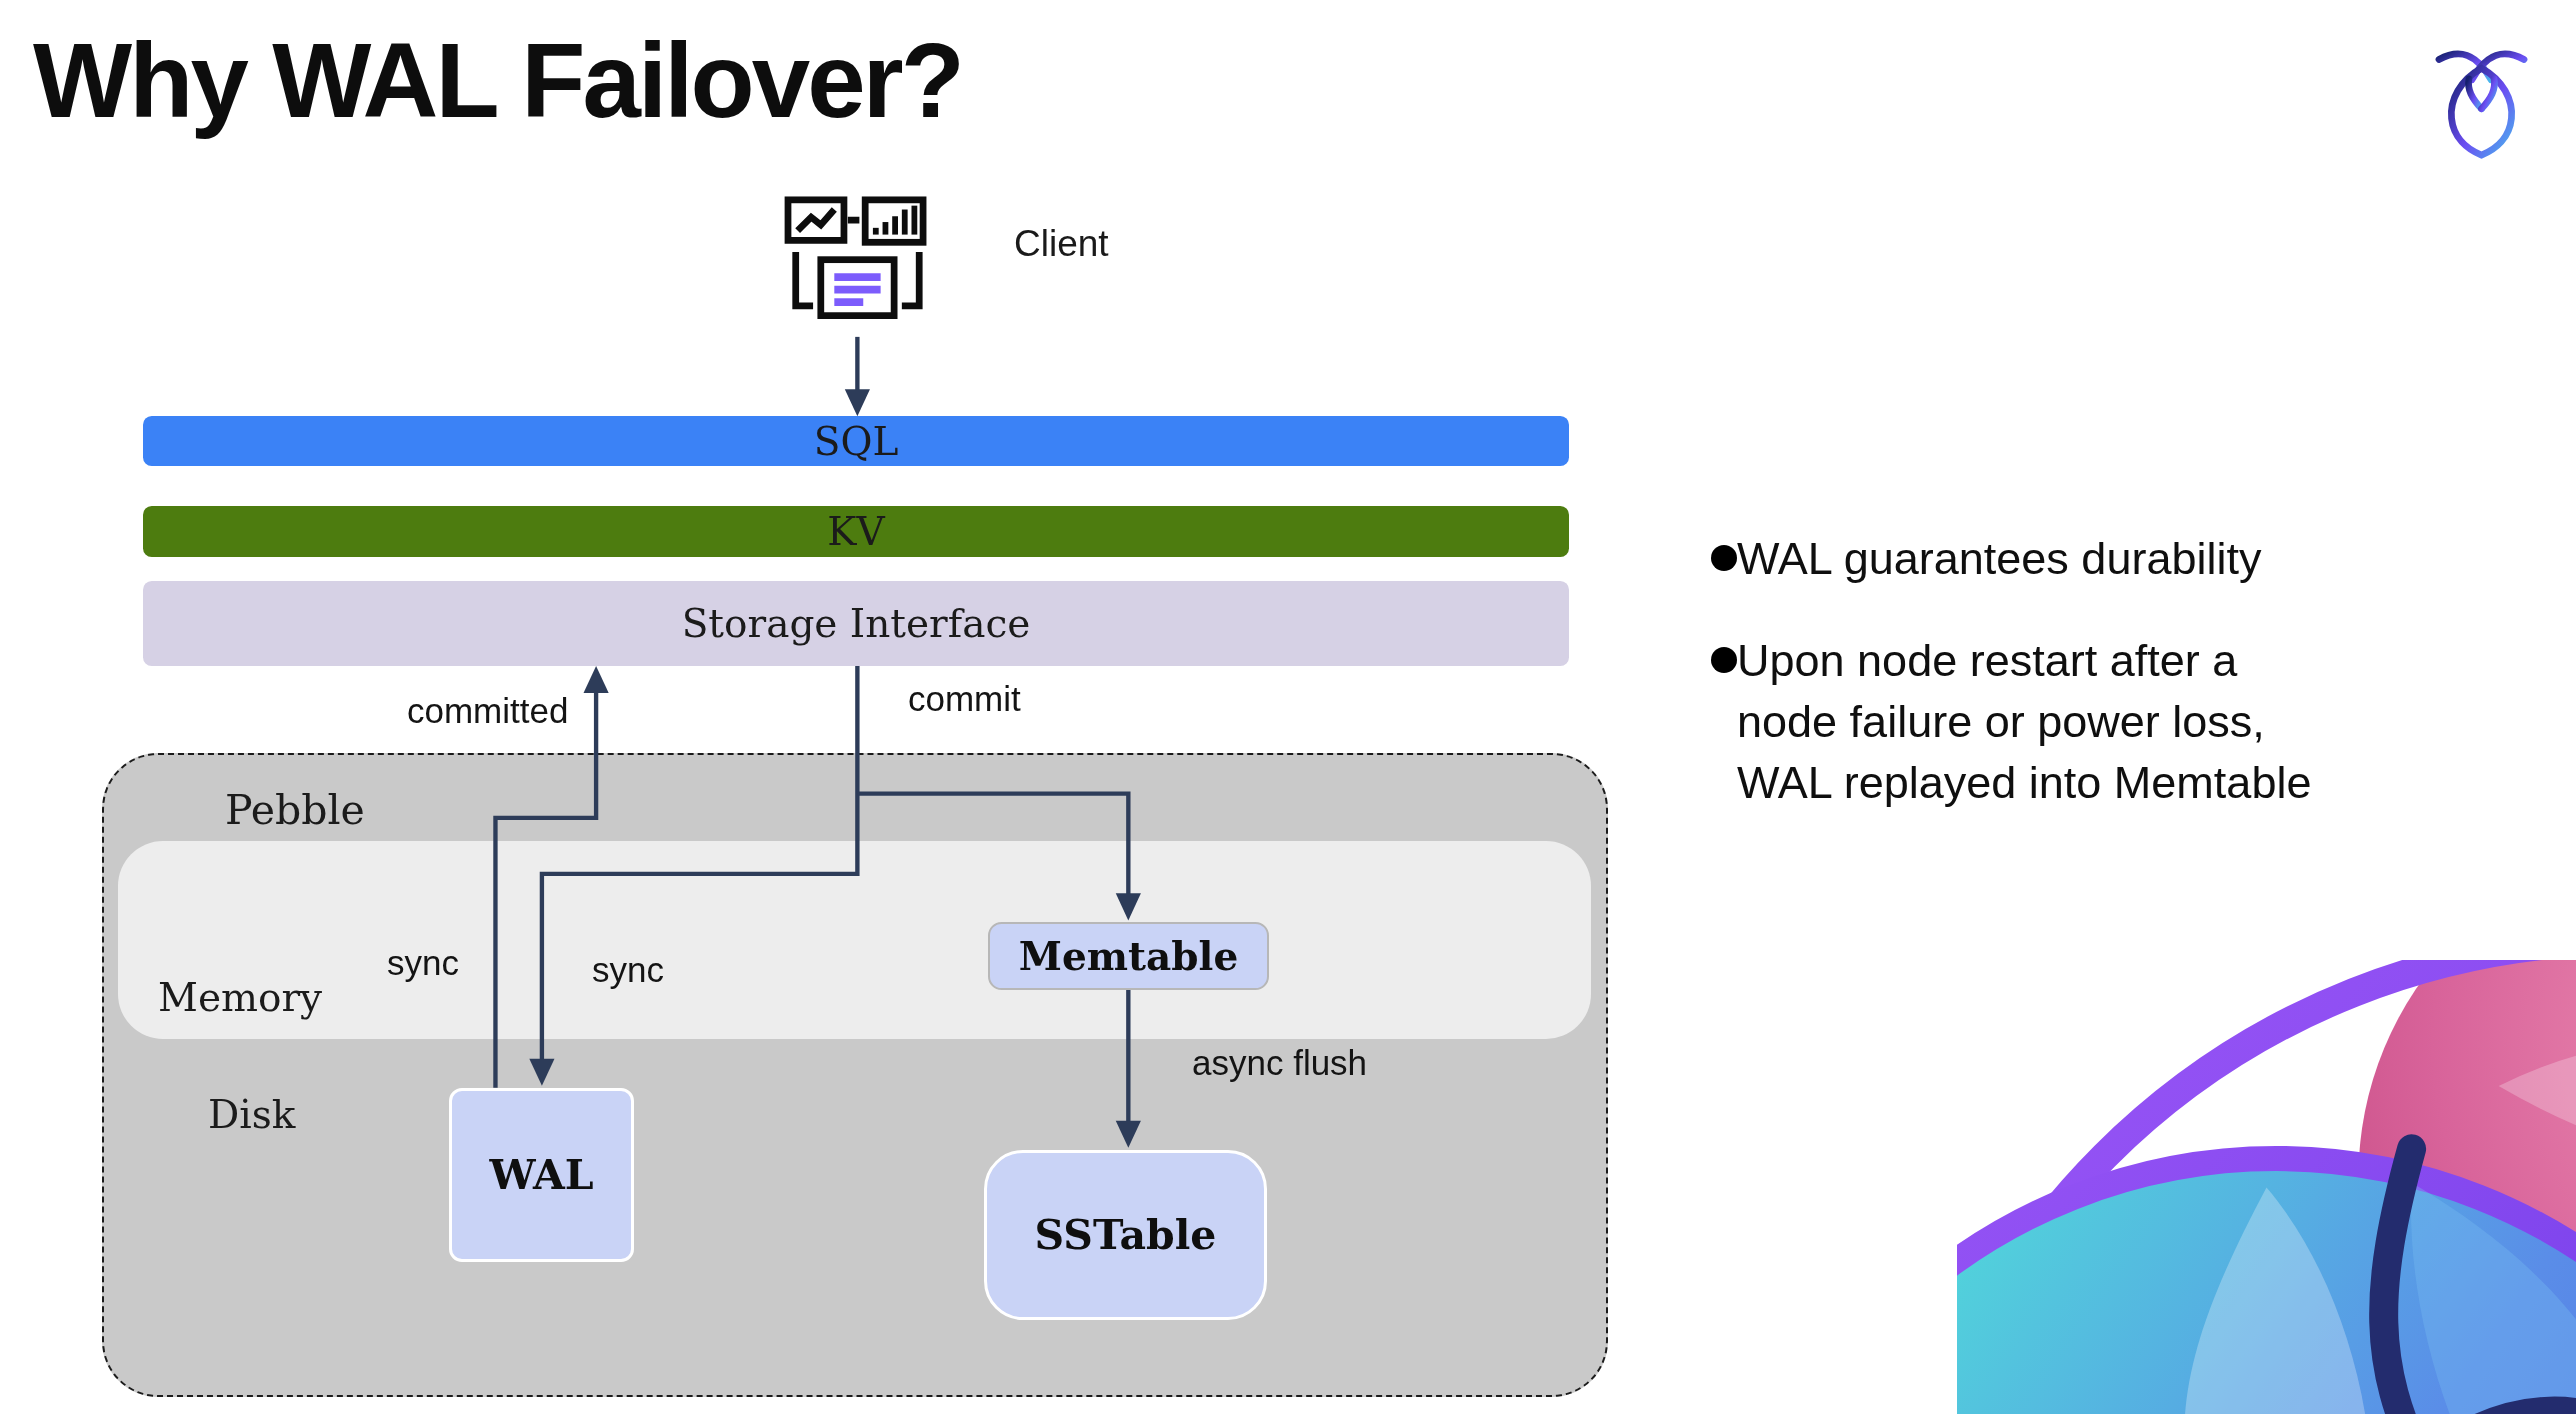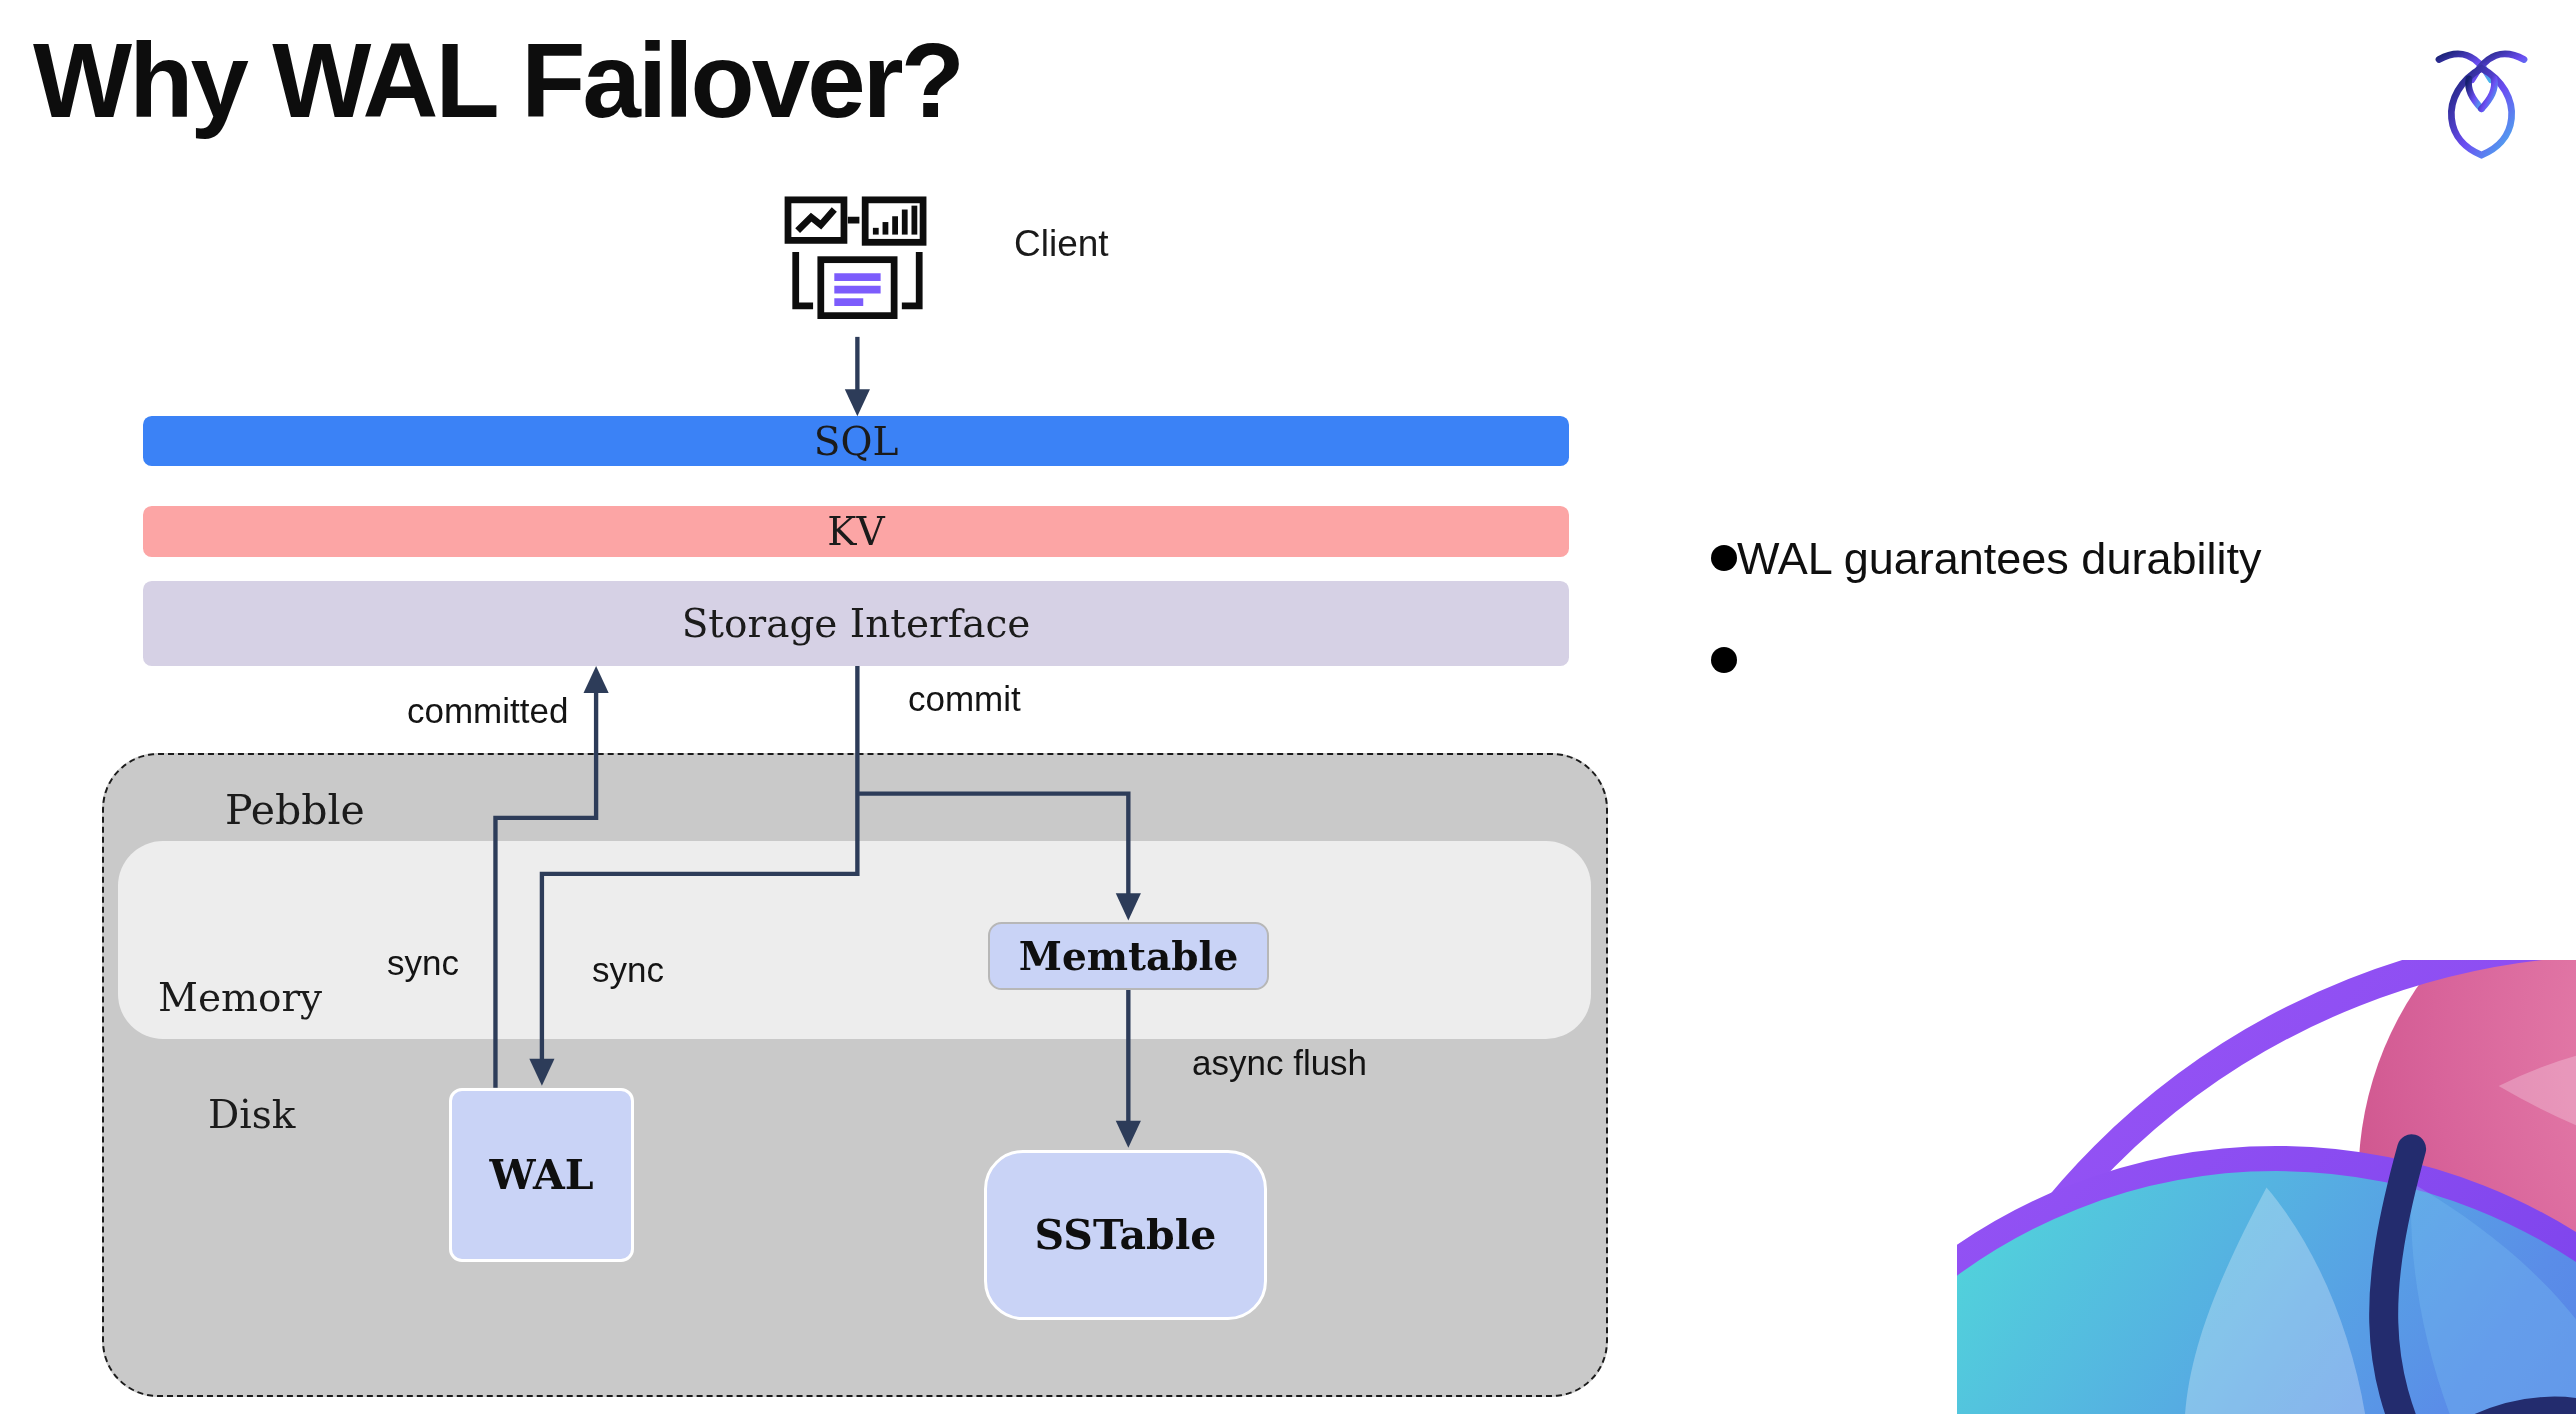--- a/index.html
+++ b/index.html
@@ -15,21 +15,21 @@
 
   
   .client-icon{position:absolute;left:784px;top:196px;}
   .client-label{position:absolute;left:1014px;top:223px;font-size:37px;color:#1a1a1a;}
 
   
   .layer{position:absolute;left:143px;width:1426px;border-radius:8.7px;
          display:flex;align-items:center;justify-content:center;
          font-family:"DejaVu Serif","Liberation Serif",serif;font-size:39px;color:#1b1b1b;}
   .layer-sql{top:416px;height:50px;background:#3b82f6;}
-  .layer-kv{top:506px;height:51px;background:#fca5a5;}
+  .layer-kv{top:506px;height:51px;background:#4d7c0f;}
   .layer-storage{top:581px;height:85px;background:#d6d1e5;}
 
   
   .pebble{position:absolute;left:102px;top:753px;width:1506px;height:644px;
           background:#c9c9c9;border:2.9px dashed #1b1b1b;border-radius:56px;box-sizing:border-box;}
   .memory-band{position:absolute;left:118px;top:841px;width:1473px;height:198px;
                background:#ededed;border-radius:45px;}
   .zone-label{position:absolute;font-family:"DejaVu Serif","Liberation Serif",serif;color:#1b1b1b;}
   .pebble-label{left:225px;top:786px;font-size:41px;}
   .memory-label{left:158px;top:975px;font-size:39px;}
@@ -162,20 +162,23 @@
   <span class="edge-label lbl-sync2">sync</span>
   <span class="edge-label lbl-async">async flush</span>
 
   <div class="bullets">
     <div class="bullet">
       <span class="dot"></span>
       <span class="txt">WAL guarantees durability</span>
     </div>
     <div class="bullet">
       <span class="dot"></span>
+      <span class="txt">Upon node restart after a
+node failure or power loss,
+WAL replayed into Memtable</span>
     </div>
   </div>
 
   <svg class="decoration" width="619" height="455" viewBox="0 0 640 470">
     <defs>
       <radialGradient id="g-pink" cx="0.65" cy="0.3" r="0.9">
         <stop offset="0" stop-color="#ef93b5"></stop>
         <stop offset="0.6" stop-color="#d8639a"></stop>
         <stop offset="1" stop-color="#c2447e"></stop>
       </radialGradient>

